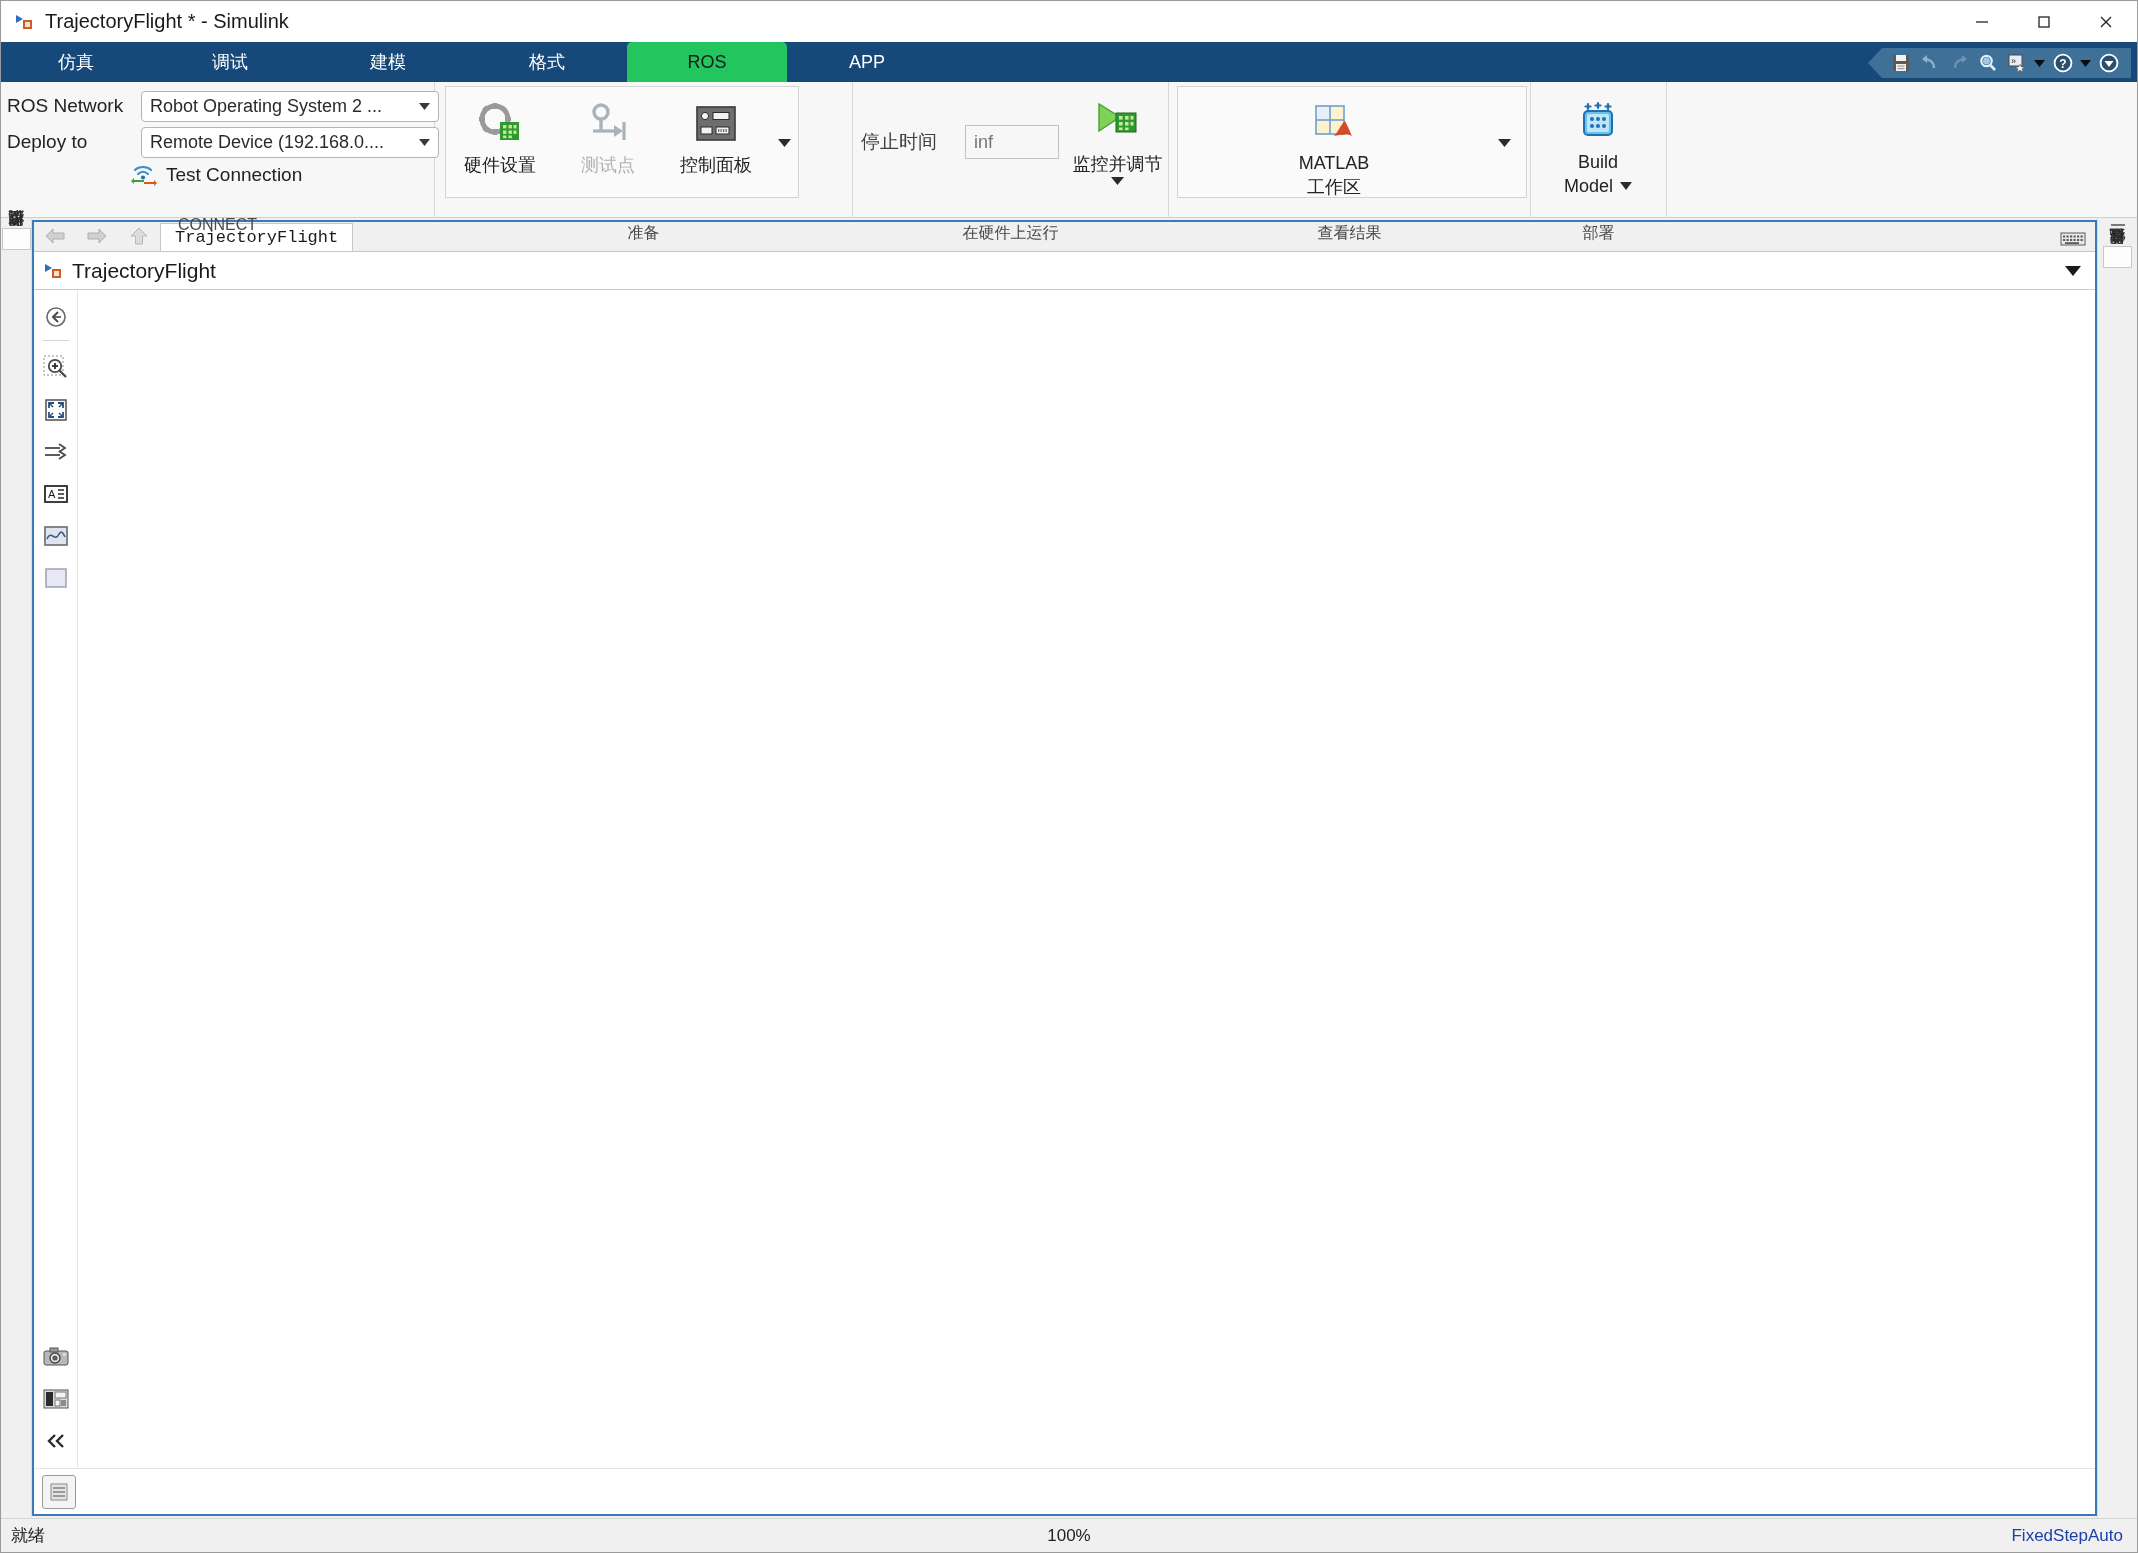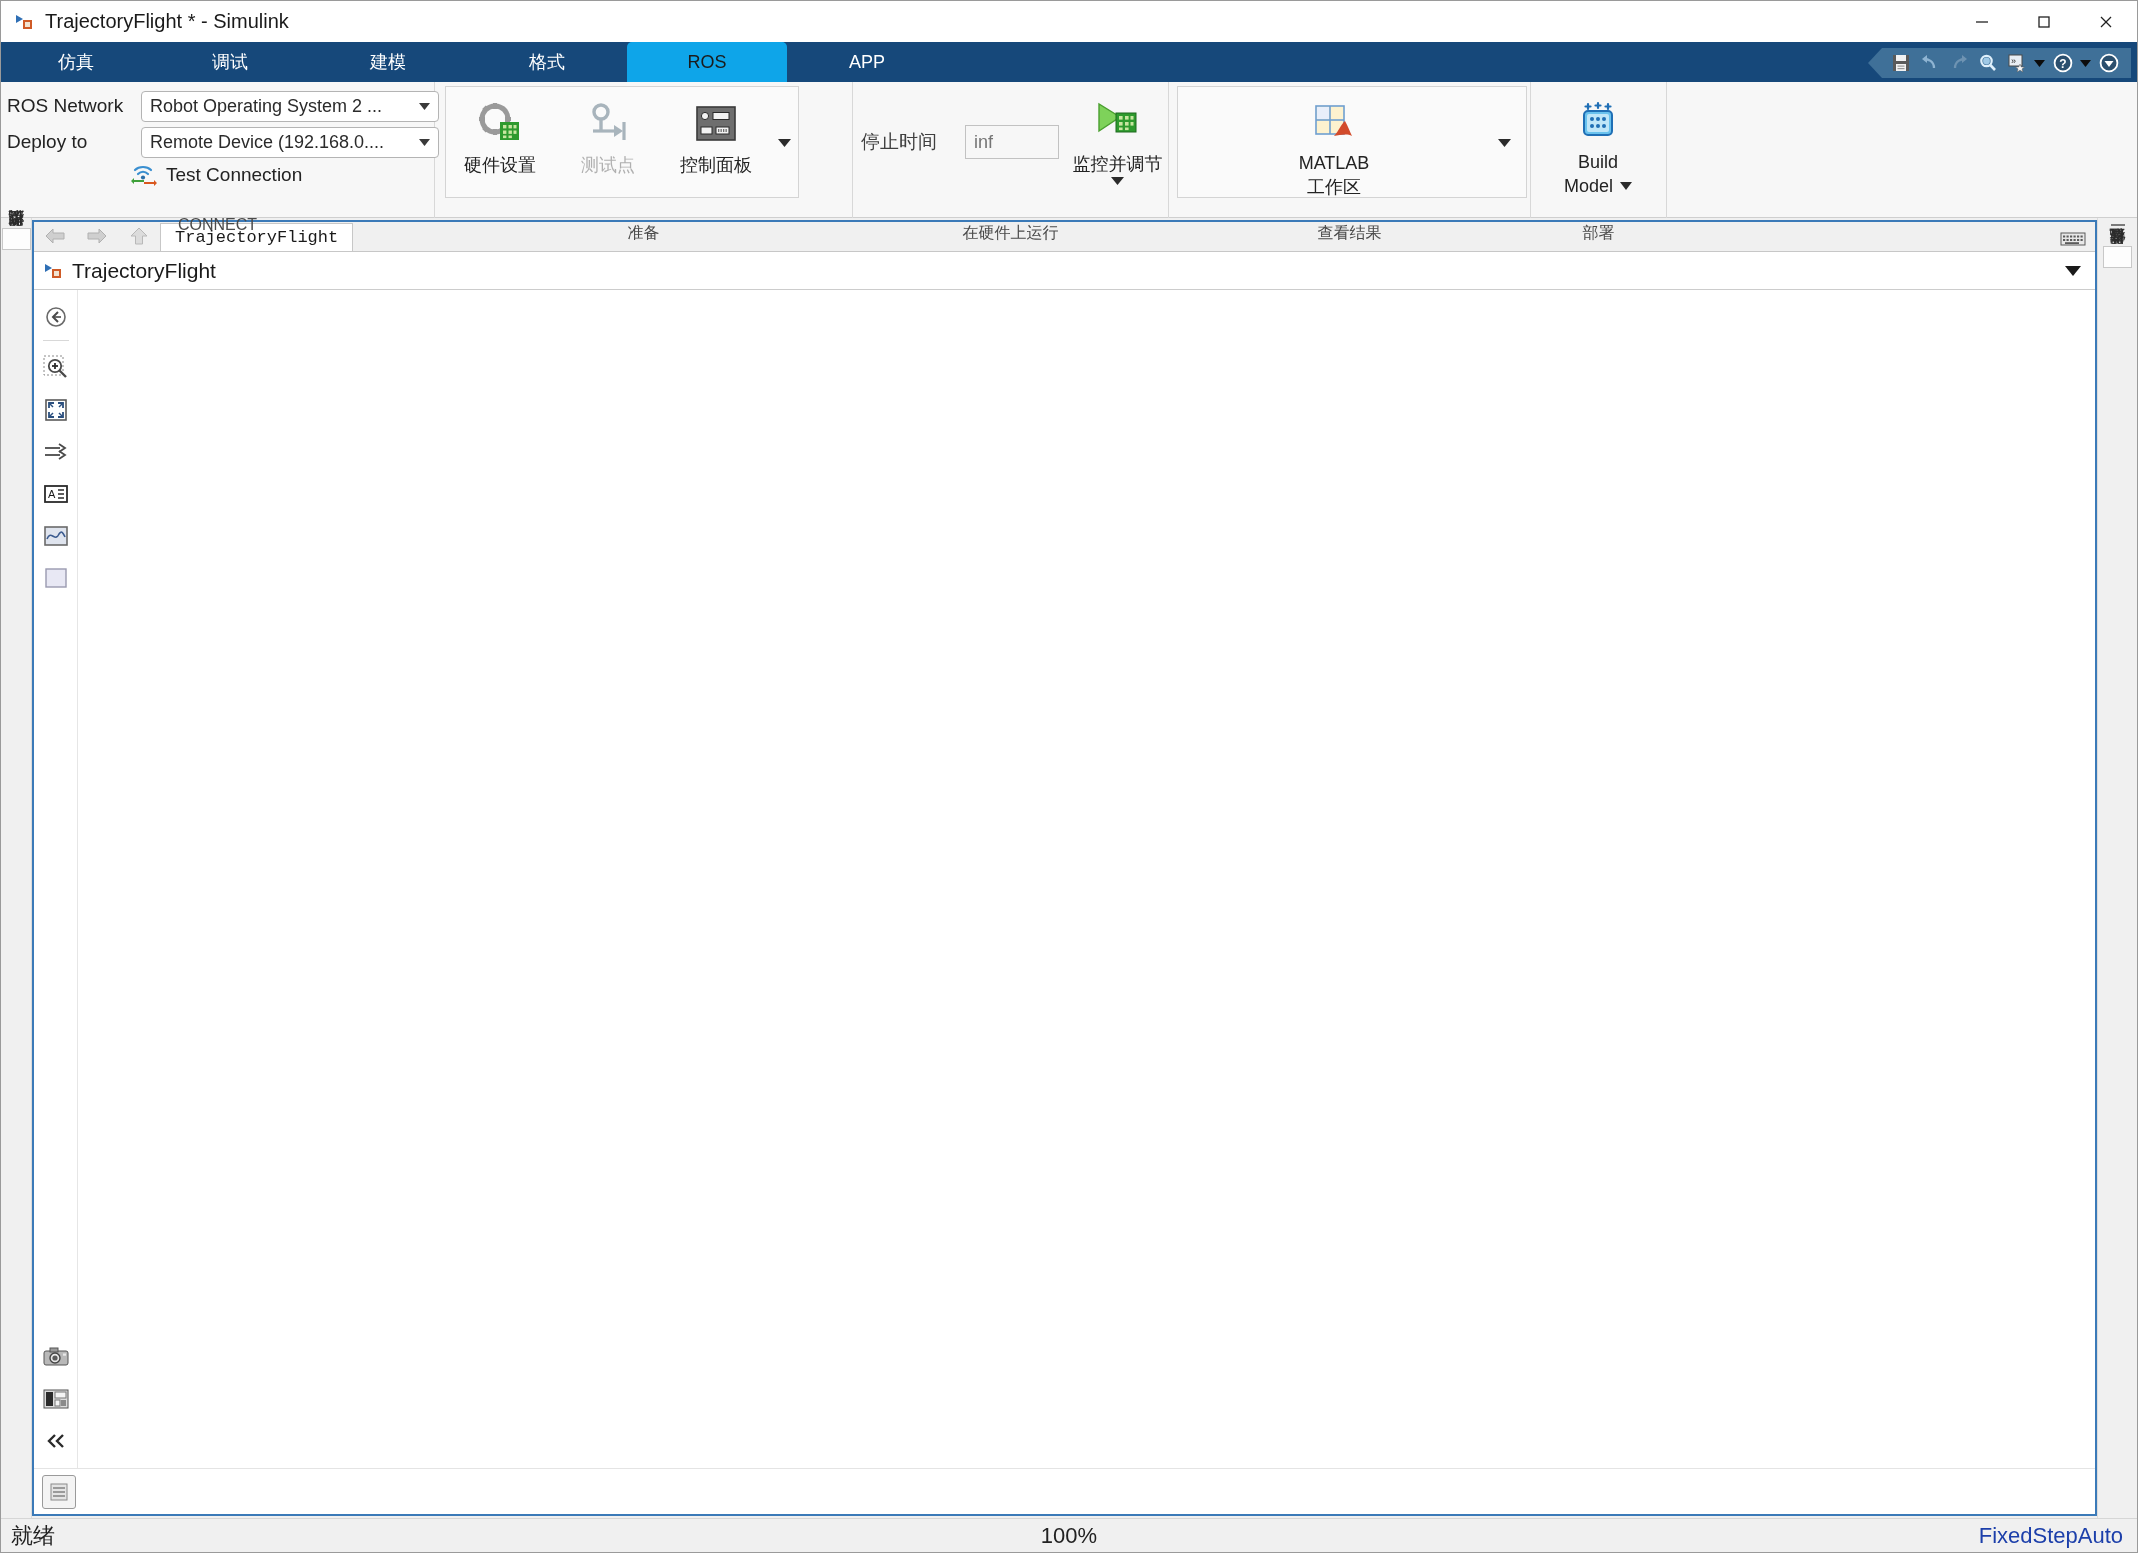--- a/index.html
+++ b/index.html
@@ -48,21 +48,21 @@
   .rtab {
     height: 40px;
     display: flex; align-items: center; justify-content: center;
     color: #ffffff;
     font-size: 18px;
     padding: 0 10px;
     cursor: default;
     font-family: "Liberation Sans", sans-serif;
   }
   .rtab.active {
-    background: #0ea5e9;
+    background: #22c55e;
     color: #1b1b1b;
     border-top-left-radius: 5px;
     border-top-right-radius: 5px;
   }
   .qat {
     margin-left: auto;
     height: 30px;
     margin-right: 6px;
     margin-bottom: 4px;
     background: #3f7098;
@@ -282,21 +282,21 @@
     cursor: default;
   }
 
   
   .statusbar {
     height: 22px; min-height: 34px;
     background: #f0f0f0;
     border-top: 1px solid #d6d6d6;
     display: flex; align-items: center;
     position: relative;
-    font-size: 22px; color: #222222;
+    font-size: 17px; color: #222222;
   }
   .st-left { padding-left: 10px; }
   .st-center { position: absolute; left: 50%; transform: translateX(-50%); }
   .st-right { margin-left: auto; padding-right: 14px; color: #1c3faa; }
 
   svg { display: block; }
 </style>
 </head>
 <body>
 

